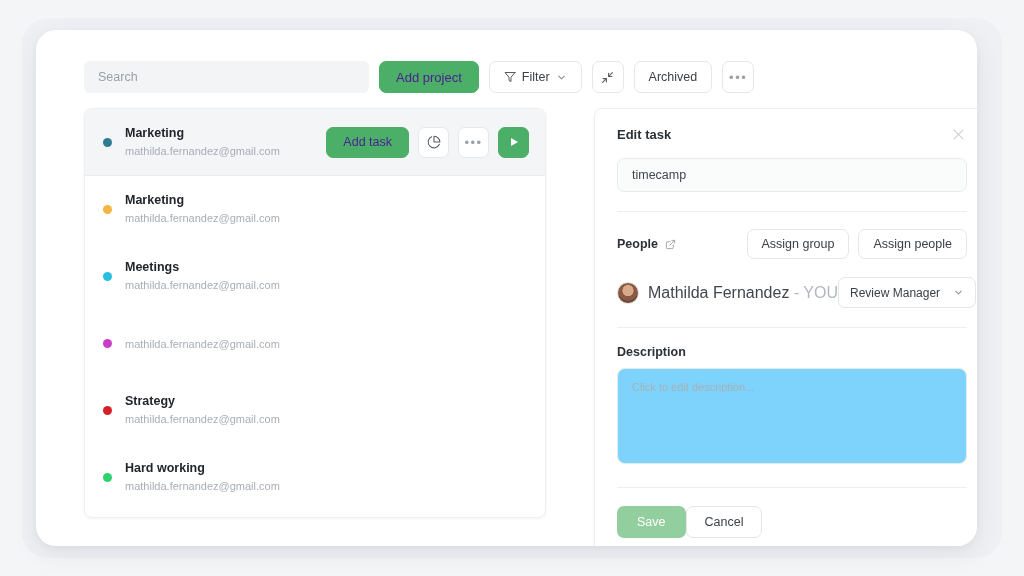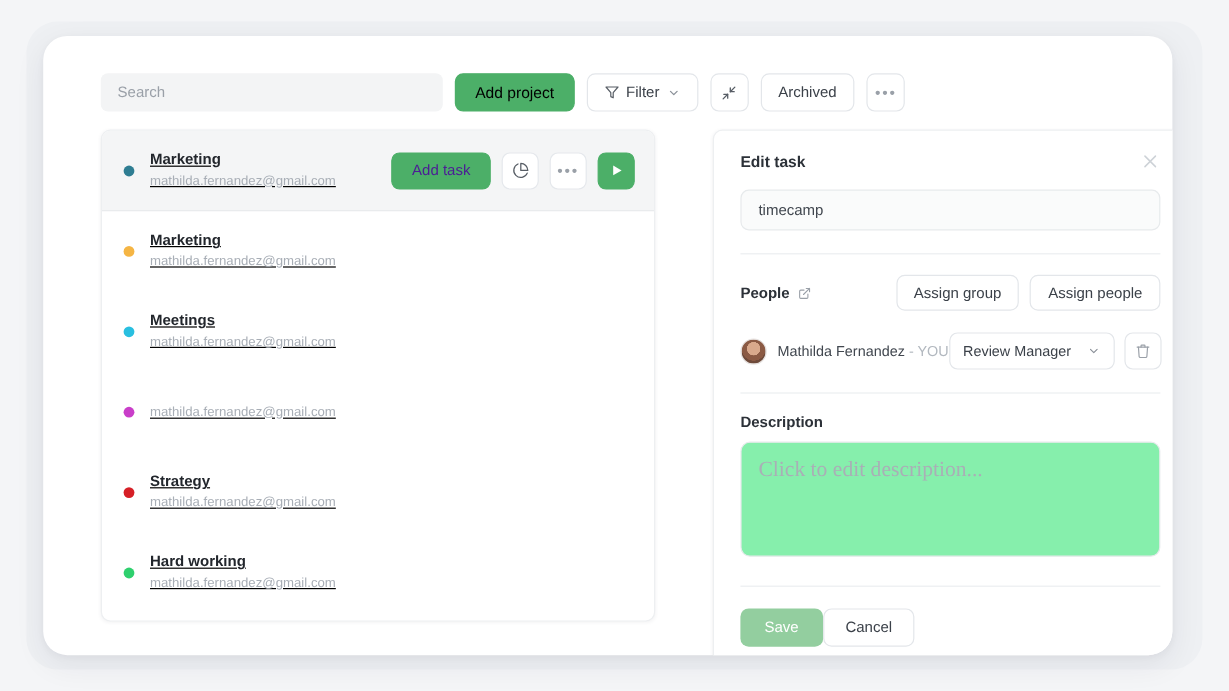--- a/index.html
+++ b/index.html
@@ -77,21 +77,21 @@
     font-family: "Liberation Sans", sans-serif;
     font-size: 12.5px;
     color: #3b4149;
     padding: 0 14px;
     cursor: pointer;
     white-space: nowrap;
   }
   .btn-green {
     background: #4caf68;
     border-color: #4caf68;
-    color: #000000;
+    color: #4c1d95;
     font-size: 13px;
     padding: 0 16px;
     text-align: center;
   }
   .btn-square { width: 32px; padding: 0; }
 
   .icon { display: inline-flex; align-items: center; justify-content: center; }
   .dots { letter-spacing: 1.5px; color: #9aa0a8; font-size: 13px; line-height: 1; }
 
   
@@ -114,21 +114,21 @@
     align-items: center;
     padding: 0 16px 0 18px;
   }
   .row.active { background: #f4f5f6; border-bottom: 1px solid #e9ebed; }
   .dot {
     width: 9px; height: 9px;
     border-radius: 50%;
     flex: 0 0 auto;
     margin-right: 13px;
   }
-  .row-text { flex: 1 1 auto; min-width: 0; text-decoration: underline; }
+  .row-text { flex: 1 1 auto; min-width: 0; }
   .row-title {
     font-size: 12.5px;
     font-weight: bold;
     color: #22262c;
     line-height: 1.35;
   }
   .row-sub {
     font-size: 11px;
     color: #a8aeb6;
     line-height: 1.5;
@@ -231,21 +231,21 @@
   }
   .avatar {
     width: 22px; height: 22px;
     border-radius: 50%;
     background: radial-gradient(circle at 50% 38%, #d9a98c 0 34%, #8b5a44 36% 62%, #6e4a3a 63% 100%);
     border: 1px solid #e6e2e0;
     flex: 0 0 auto;
     margin-right: 9px;
     overflow: hidden;
   }
-  .person-name { font-size: 12px; color: #41474f; white-space: nowrap; }
+  .person-name { font-size: 16px; color: #41474f; white-space: nowrap; }
   .person-you { color: #b2b8bf; }
   .person-right { margin-left: auto; display: flex; align-items: center; gap: 8px; }
   .role-select {
     height: 31px;
     padding: 0 11px;
     border: 1px solid #e3e6ea;
     border-radius: 7px;
     background: #fff;
     display: inline-flex;
     align-items: center;
@@ -270,26 +270,26 @@
   .desc-label {
     font-size: 12.5px;
     font-weight: bold;
     color: #2c3138;
     margin-top: 17px;
     margin-bottom: 9px;
   }
   .desc-area {
     width: 100%;
     height: 96px;
-    background: #86efac;
+    background: #7dd3fc;
     border: 1px solid #e7eaec;
     border-radius: 8px;
     padding: 12px 14px;
-    font-family: Liberation Serif, serif;
-    font-size: 18px;
+    font-family: Liberation Sans, sans-serif;
+    font-size: 11px;
     color: #41474f;
     resize: none;
     outline: none;
   }
   .desc-area::placeholder { color: #a9afb6; }
 
   .footer { display: flex; margin-top: 18px; }
   .save-btn {
     height: 32px;
     padding: 0 20px;

